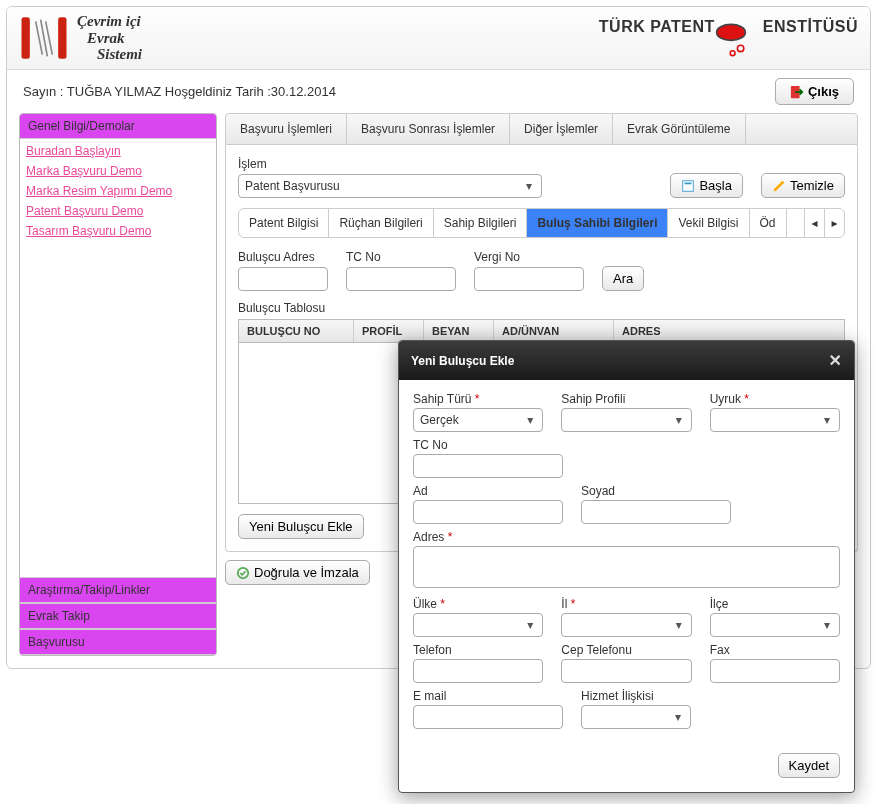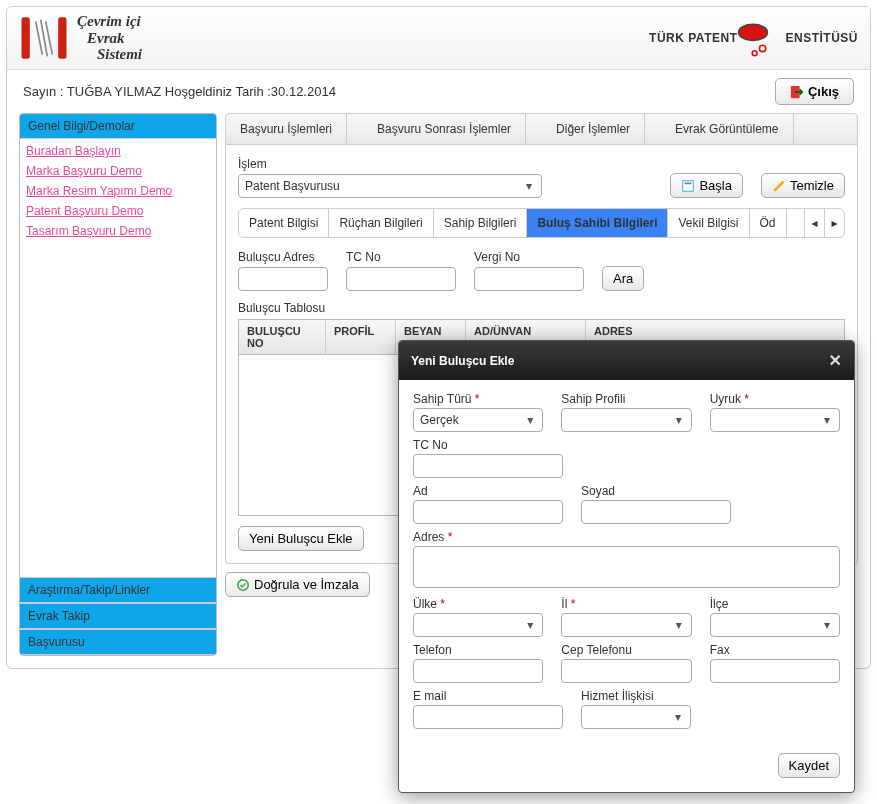--- a/index.html
+++ b/index.html
@@ -1,33 +1,33 @@
 <!DOCTYPE html>
 <html><head>
 <meta charset="utf-8">
 <style>
   * { box-sizing: border-box; margin: 0; padding: 0; }
   body { font-family: Arial, sans-serif; font-size: 12px; background: #fff; color: #333; width: 877px; }
   .page { border: 1px solid #ccc; border-radius: 6px; margin: 6px; overflow: hidden; }
   .header-bar { display: flex; align-items: center; justify-content: space-between; padding: 6px 12px; background: linear-gradient(#fefefe,#f3f3f3); border-bottom:1px solid #ddd; }
   .logo-left { display:flex; align-items:center; gap:8px; font-family: 'Comic Sans MS', cursive; font-size:15px; font-style:italic; font-weight:bold; line-height:1.1;}
   .logo-left svg { height:50px; }
-  .logo-right { font-size:12px; font-weight:bold; letter-spacing:.5px; display:flex; align-items:center; }
+  .logo-right { font-size:16px; font-weight:bold; letter-spacing:.5px; display:flex; align-items:flex-start; }
   .logo-right svg { height:40px; }
   .subheader { display:flex; justify-content:space-between; align-items:center; padding:8px 16px; font-size:13px; }
   .btn { display:inline-flex; align-items:center; gap:4px; background:linear-gradient(#fff,#e9e9e9); border:1px solid #aaa; border-radius:5px; padding:4px 10px; font-size:13px; cursor:pointer; }
   .btn-big { padding:5px 14px; font-weight:bold; }
   .cols { display:flex; gap:8px; padding:0 12px 12px 12px; align-items:flex-start;}
   .sidebar { width:198px; border:1px solid #bbb; border-radius:4px; overflow:hidden; }
-  .sb-head { background:#0ea5e9; border-top:1px solid #ccc; border-bottom:1px solid #ccc; padding:5px 8px; font-size:12px; cursor:pointer;}
+  .sb-head { background:#d946ef; border-top:1px solid #ccc; border-bottom:1px solid #ccc; padding:5px 8px; font-size:12px; cursor:pointer;}
   .sb-head:first-child{border-top:none;}
   .sb-links { padding:2px 6px 6px 6px; }
   .sb-links a { display:block; color:#ec4899; text-decoration:underline; font-size:12px; padding:3px 0; cursor:pointer;}
   .main { flex:1; }
-  .tabbar { display:flex; background:linear-gradient(#f8f8f8,#e8e8e8); border:1px solid #ccc; border-radius:4px 4px 0 0;gap:16px;}
+  .tabbar { display:flex; background:linear-gradient(#f8f8f8,#e8e8e8); border:1px solid #ccc; border-radius:4px 4px 0 0;}
   .tabbar .tab { padding:8px 14px; border-right:1px solid #ccc; font-size:12px; cursor:pointer;}
   .panel { border:1px solid #ccc; border-top:none; padding:12px; background:#fff; border-radius:0 0 4px 4px;}
   .row { display:flex; align-items:flex-end; gap:18px; margin-bottom:10px;}
   .field label { display:block; font-size:12px; margin-bottom:3px;}
   .req::after{content:" *"; color:#c00;}
   .combo,.input { border:1px solid #aaa; border-radius:4px; height:24px; background:#fff; display:flex; align-items:center; padding:0 6px; font-size:12px; position:relative;}
   .combo .arrow { position:absolute; right:4px; top:3px; width:16px; height:16px; display:flex; align-items:center; justify-content:center; color:#555;}
   .input input,.combo span.val { border:none; outline:none; font-size:12px; width:100%; background:transparent;}
   .innertabs { display:flex; border:1px solid #ccc; margin-bottom:12px; border-radius:6px; overflow:hidden;}
   .innertabs .tab { padding:7px 10px; border-right:1px solid #ccc; font-size:12px; cursor:pointer; white-space:nowrap;}
@@ -174,21 +174,21 @@
               </div>
           </div>
           <button class="btn">
               <span>Ara</span>
             </button>
         </div>
 
         <div style="margin-top:4px">Buluşcu Tablosu</div>
         <div class="table">
           <div class="thead">
-            <div style="width:87px">BULUŞCU NO</div>
+            <div style="width:115px">BULUŞCU NO</div>
             <div style="width:70px">PROFİL</div>
             <div style="width:70px">BEYAN</div>
             <div style="width:120px">AD/ÜNVAN</div>
             <div style="flex:1;border-right:none">ADRES</div>
           </div>
           <div class="tbody"></div>
         </div>
 
         <div style="margin-top:10px">
           <button class="btn">

